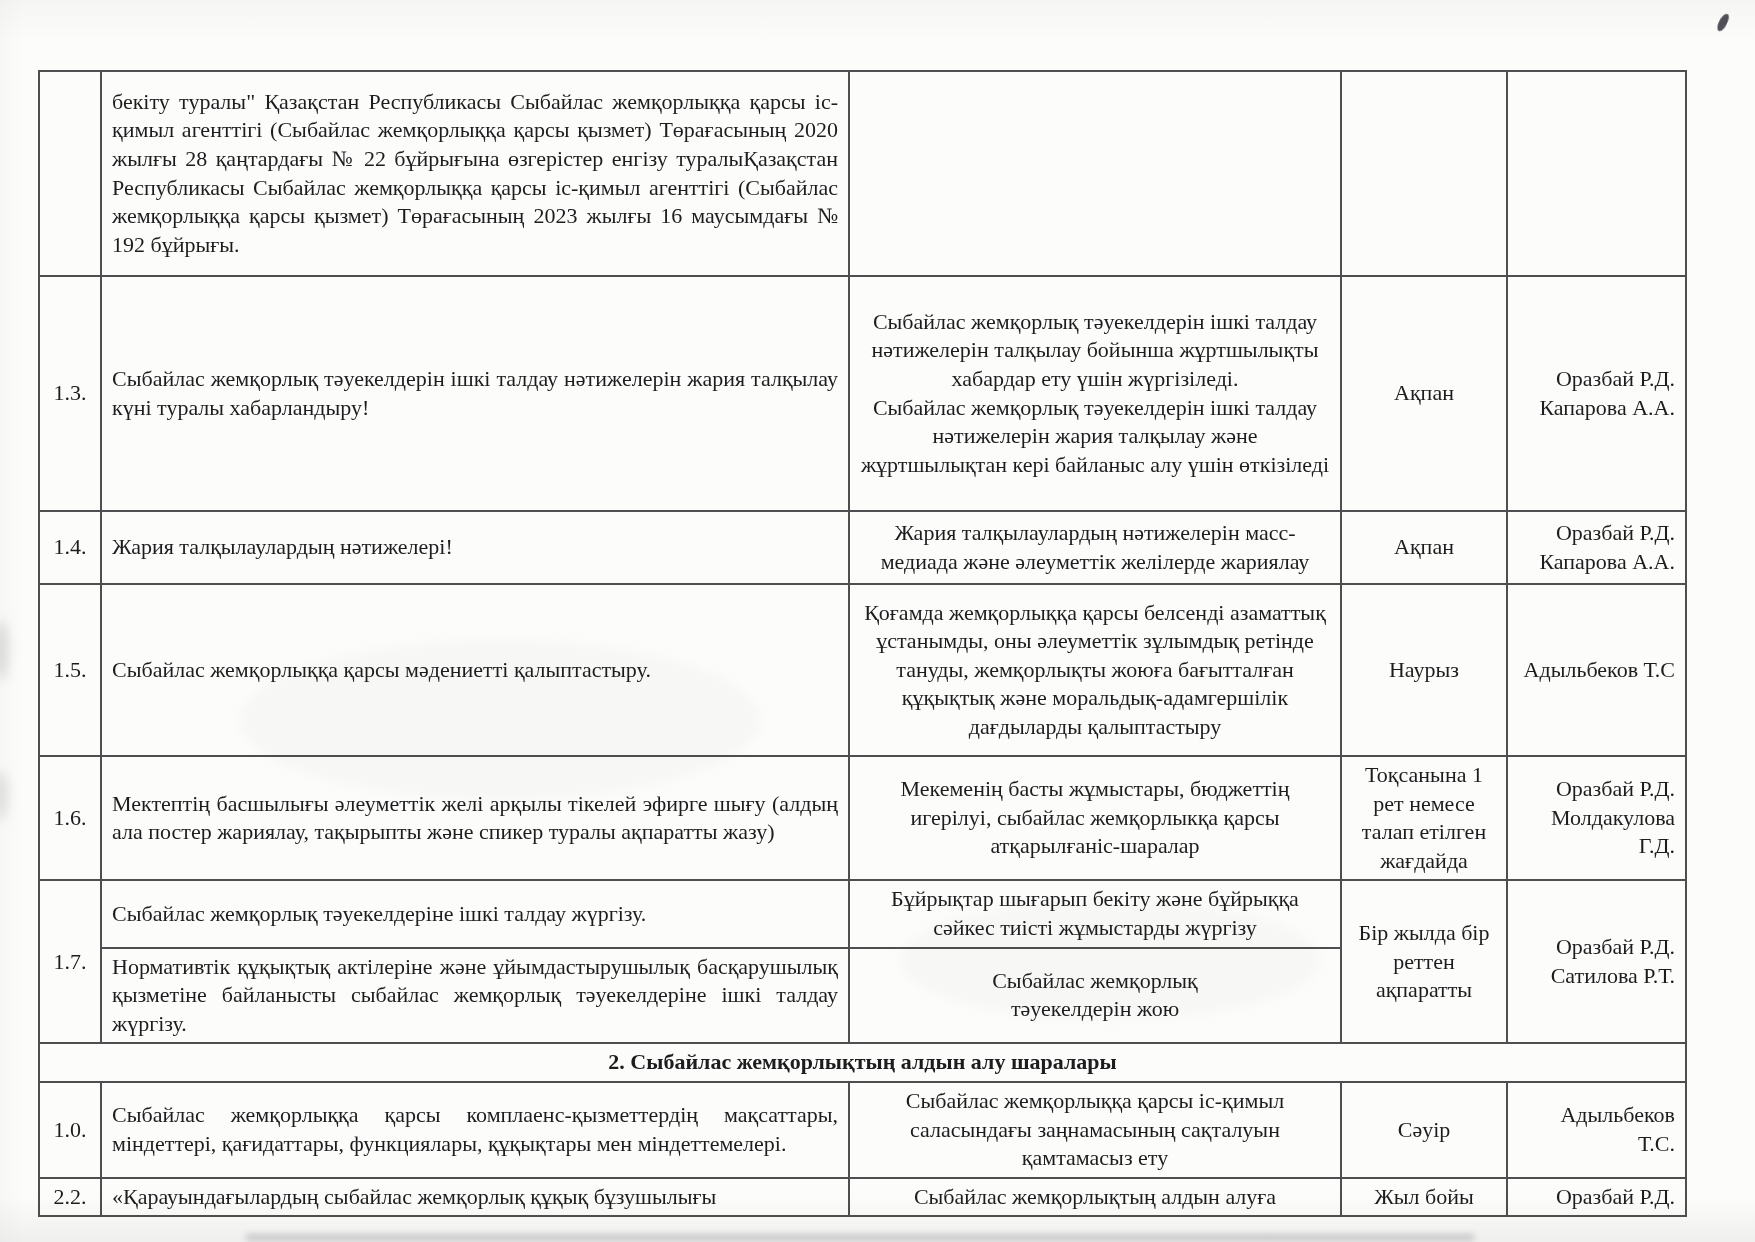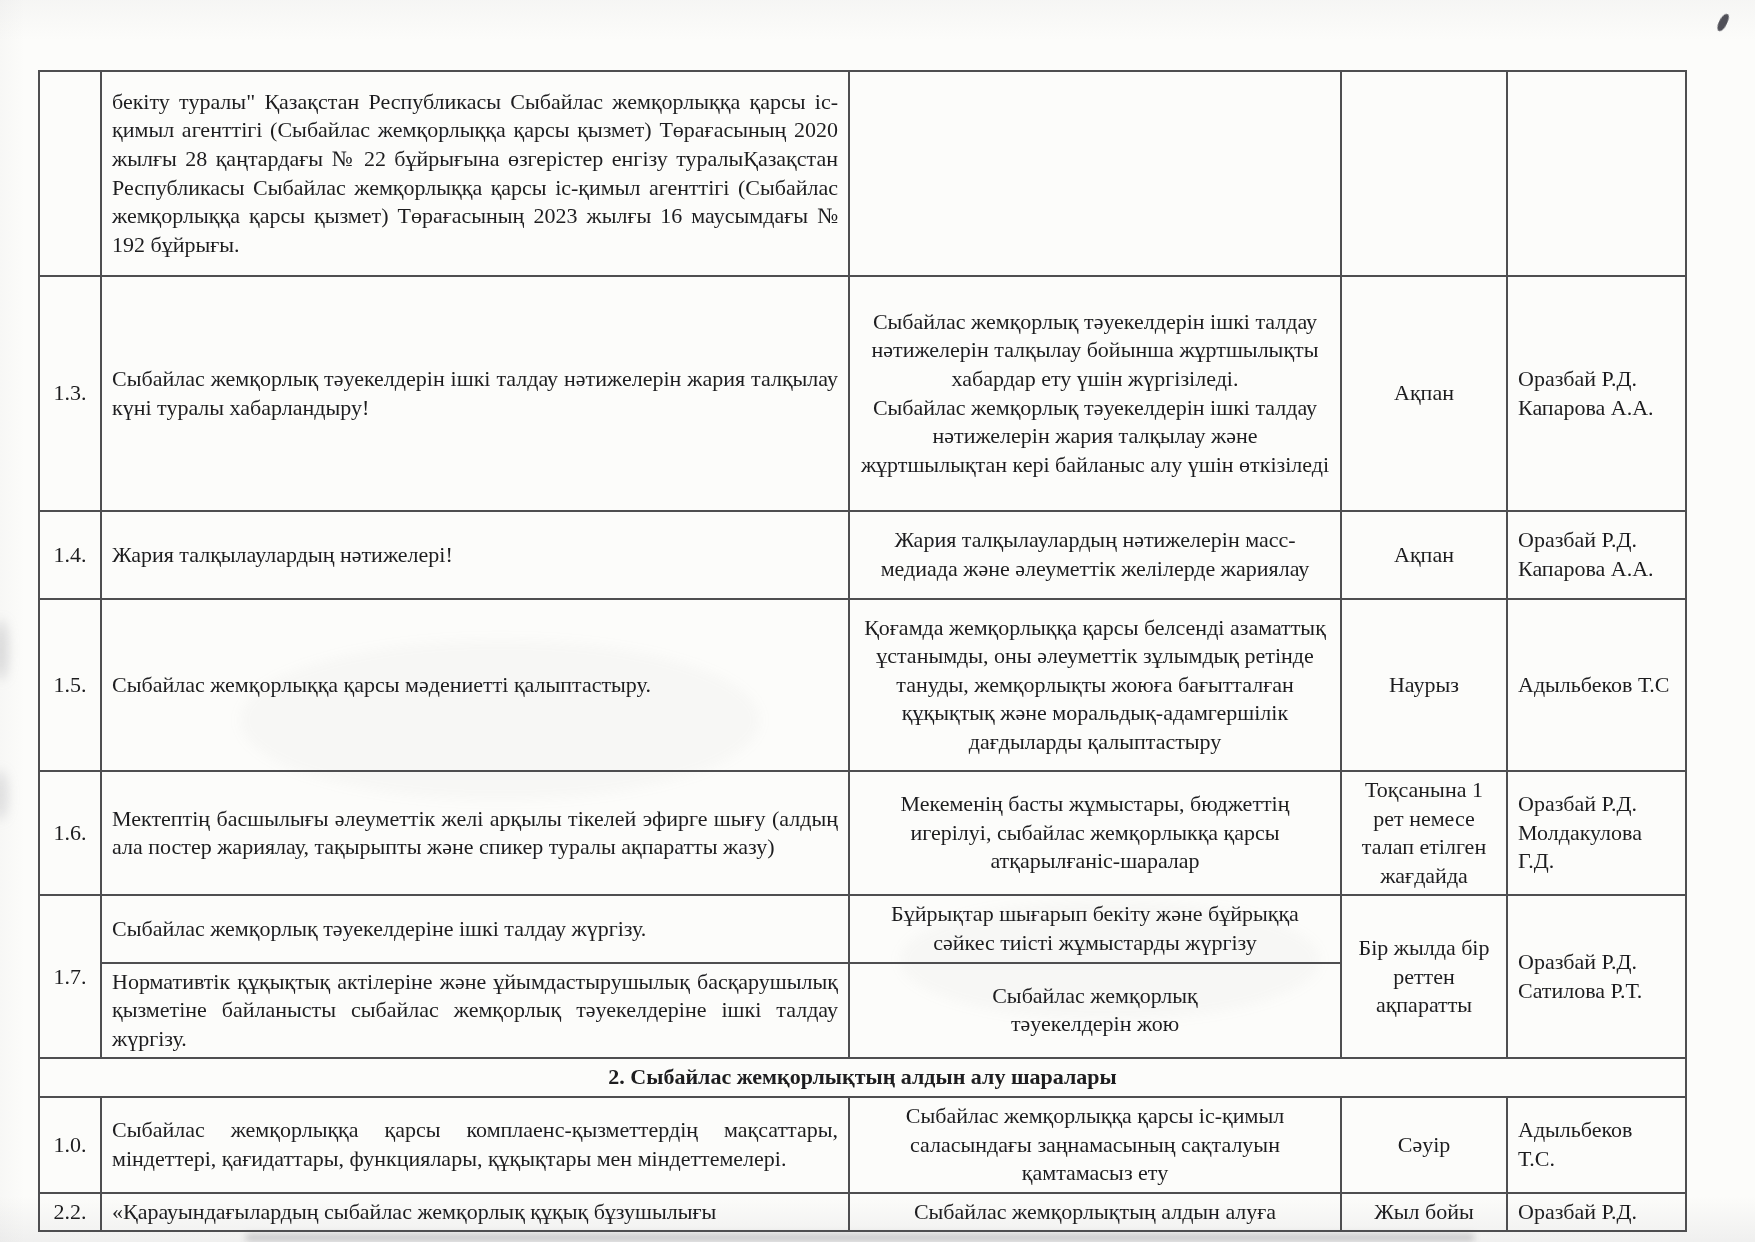--- a/index.html
+++ b/index.html
@@ -30,21 +30,21 @@
     vertical-align:middle;
     font-size:22px;
     line-height:1.3;
     padding:4px 10px;
     overflow:hidden;
   }
   td.num{text-align:center;padding:4px 2px;}
   td.measure{text-align:justify;padding:4px 14px;}
   td.desc{text-align:center;border-radius:22px;}
   td.term{text-align:center;margin-left:23px;}
-  td.resp{text-align:left;border-radius:21px;}
+  td.resp{text-align:right;border-radius:21px;}
   td.vtop{vertical-align:top;padding-top:8px;}
   .preline{white-space:pre-line;}
   td.section-cell{
     text-align:center;font-weight:bold;font-size:23px;padding:2px 4px;
   }
   
   .pen-mark{
     position:absolute;left:1719px;top:13px;width:8px;height:19px;
     background:#33333d;border-radius:60% 40% 55% 45%;
     transform:rotate(24deg);opacity:.85;filter:blur(0.4px);
@@ -92,21 +92,21 @@
     <tr style="height:235px">
       <td class="num">1.3.</td>
       <td class="measure">Сыбайлас жемқорлық тәуекелдерін ішкі талдау нәтижелерін жария талқылау күні туралы хабарландыру!</td>
       <td class="desc preline">Сыбайлас жемқорлық тәуекелдерін ішкі талдау нәтижелерін талқылау бойынша жұртшылықты хабардар ету үшін жүргізіледі.
 Сыбайлас жемқорлық тәуекелдерін ішкі талдау нәтижелерін жария талқылау және жұртшылықтан кері байланыс алу үшін өткізіледі</td>
       <td class="term">Ақпан</td>
       <td class="resp preline">Оразбай Р.Д.
 Капарова А.А.</td>
     </tr>
 
-    <tr style="height:88px">
+    <tr style="height:73px">
       <td class="num">1.4.</td>
       <td class="measure">Жария талқылаулардың нәтижелері!</td>
       <td class="desc">Жария талқылаулардың нәтижелерін масс-медиада және әлеуметтік желілерде жариялау</td>
       <td class="term">Ақпан</td>
       <td class="resp preline">Оразбай Р.Д.
 Капарова А.А.</td>
     </tr>
 
     <tr style="height:172px">
       <td class="num">1.5.</td>

